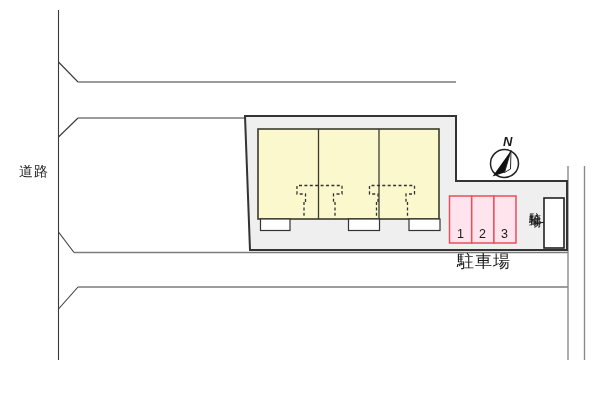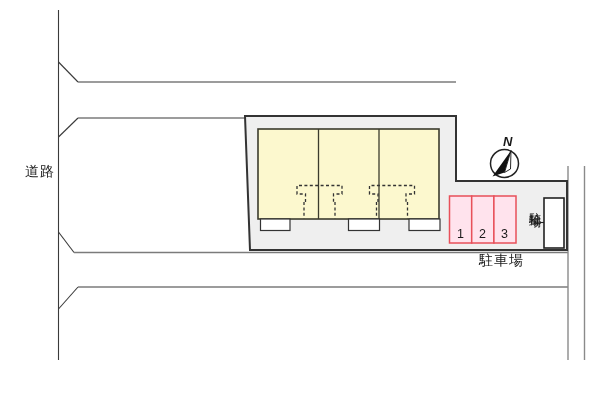--- a/index.html
+++ b/index.html
@@ -2,22 +2,22 @@
 <html><head>
 <meta charset="utf-8">
 <style>
   html,body{margin:0;padding:0;background:#fff;}
   .plan{
     position:relative;width:600px;height:400px;background:#ffffff;overflow:hidden;
     font-family:"Liberation Sans","DejaVu Sans",sans-serif;
   }
   .plan svg{position:absolute;left:0;top:0;}
   .lbl{position:absolute;color:#1a1a1a;line-height:1.1;white-space:nowrap;}
-  .road-lbl{left:19px;top:164px;width:36px;font-size:14px;letter-spacing:1px;text-align:right;}
-  .carpark-lbl{left:444px;top:253px;width:80px;font-size:14px;letter-spacing:1px;text-align:right;}
+  .road-lbl{left:19px;top:164px;width:36px;font-size:14px;letter-spacing:1px;text-align:left;}
+  .carpark-lbl{left:444px;top:253px;width:80px;font-size:17px;letter-spacing:1px;text-align:center;}
   .bike-lbl{left:528px;top:202px;font-size:12px;writing-mode:vertical-rl;text-orientation:upright;letter-spacing:2px;}
   .north-lbl{left:503px;top:135px;font-size:13px;font-weight:bold;font-style:italic;}
   .stall-num{top:228px;width:23px;font-size:12.5px;text-align:center;}
   .stall-num.s1{left:449px;}
   .stall-num.s2{left:471px;}
   .stall-num.s3{left:493px;}
 </style>
 </head>
 <body>
 

